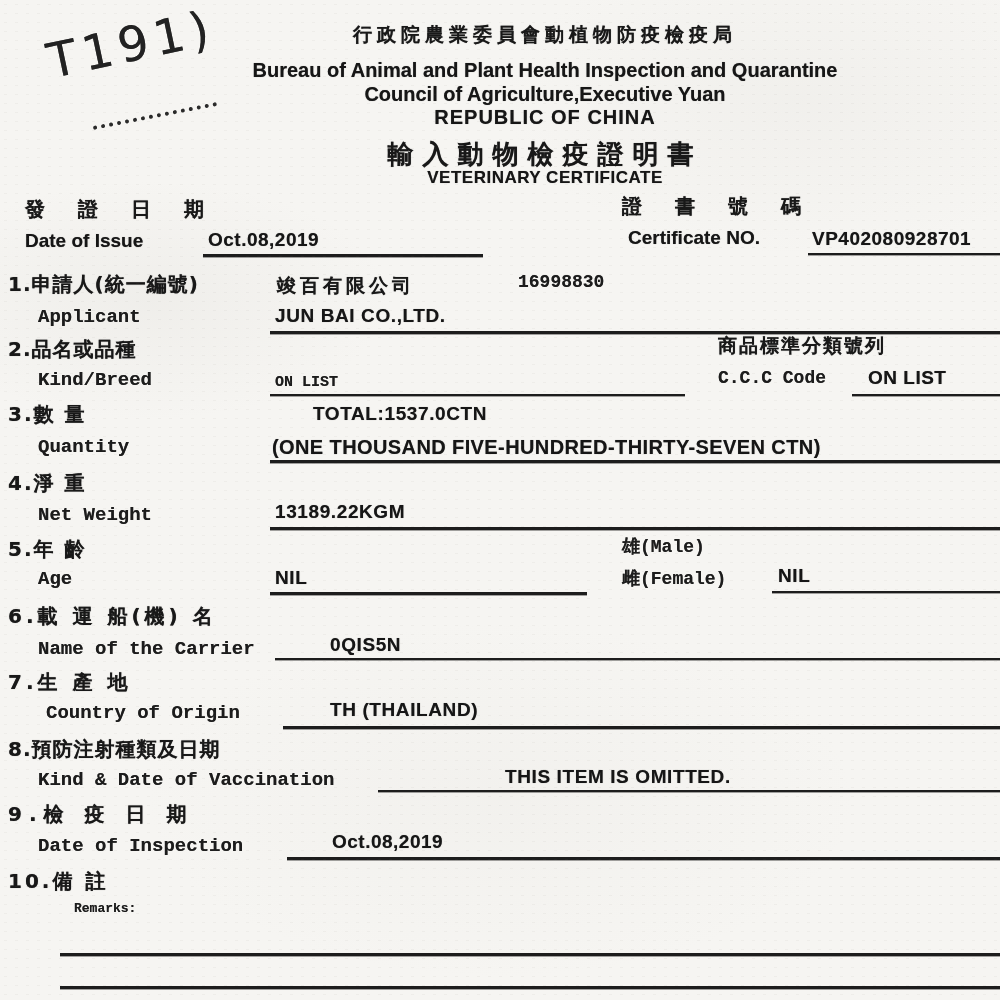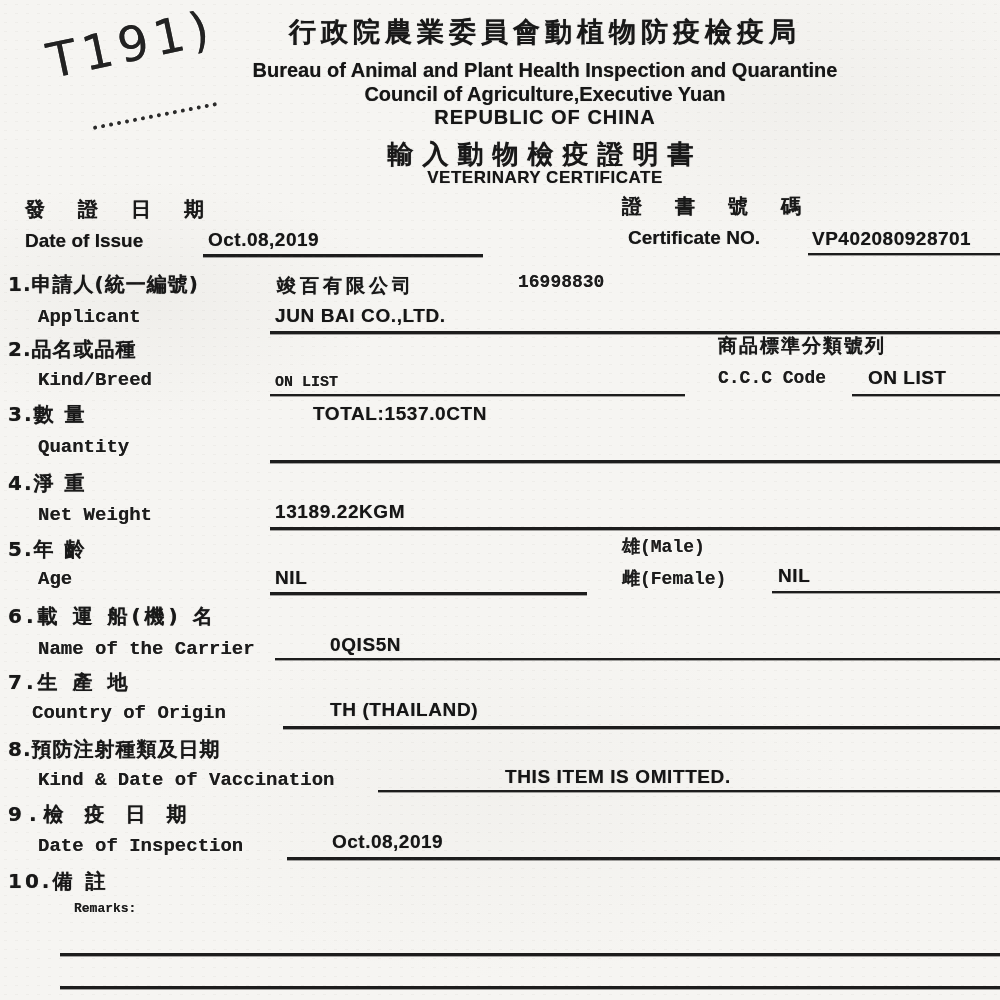--- a/index.html
+++ b/index.html
@@ -37,21 +37,21 @@
   }
 </style>
 </head>
 <body>
 
 <div id="page">
 
   <div class="abs hand" style="left:46px;top:16px;">T191)</div>
   <div class="dash-stroke"></div>
 
-  <div class="abs center cjk" style="top:14px;font-size:27px;letter-spacing:5px;">行政院農業委員會動植物防疫檢疫局</div>
+  <div class="abs center cjk" style="top:22px;font-size:19px;letter-spacing:5px;">行政院農業委員會動植物防疫檢疫局</div>
   <div class="abs center sans" style="top:59px;font-size:20px;">Bureau of Animal and Plant Health Inspection and Quarantine</div>
   <div class="abs center sans" style="top:83px;font-size:20px;">Council of Agriculture,Executive Yuan</div>
   <div class="abs center sans" style="top:106px;font-size:20px;letter-spacing:1px;">REPUBLIC OF CHINA</div>
   <div class="abs center cjk" style="top:137px;font-size:26px;letter-spacing:9px;">輸入動物檢疫證明書</div>
   <div class="abs center sans" style="top:168px;font-size:17px;letter-spacing:.5px;">VETERINARY CERTIFICATE</div>
 
   <div class="abs cjk" style="left:25px;top:196px;font-size:20px;letter-spacing:13px;text-align:center;">發 證 日 期</div>
   <div class="abs cjk" style="left:622px;top:193px;font-size:20px;letter-spacing:13px;">證 書 號 碼</div>
   <div class="abs sans" style="left:25px;top:230px;font-size:19px;">Date of Issue</div>
   <div class="abs sans" style="left:208px;top:229px;font-size:19px;letter-spacing:.5px;">Oct.08,2019</div>
@@ -72,20 +72,21 @@
   <div class="abs mono" style="left:38px;top:369px;font-size:19px;">Kind/Breed</div>
   <div class="abs mono" style="left:275px;top:374px;font-size:15px;">ON LIST</div>
   <div class="rule" style="left:270px;top:394px;width:415px;"></div>
   <div class="abs mono" style="left:718px;top:368px;font-size:18px;">C.C.C Code</div>
   <div class="abs sans" style="left:868px;top:367px;font-size:19px;letter-spacing:.5px;">ON LIST</div>
   <div class="rule" style="left:852px;top:394px;width:148px;"></div>
 
   <div class="abs cjk" style="left:8px;top:401px;font-size:20px;letter-spacing:2px;">3.數  量</div>
   <div class="abs sans" style="left:275px;top:403px;font-size:19px;letter-spacing:.6px;margin-left:38px;">TOTAL:1537.0CTN</div>
   <div class="abs mono" style="left:38px;top:436px;font-size:19px;">Quantity</div>
+  <div class="abs sans" style="left:272px;top:436px;font-size:20px;letter-spacing:.4px;">(ONE THOUSAND FIVE-HUNDRED-THIRTY-SEVEN CTN)</div>
   <div class="rule thick" style="left:270px;top:460px;width:730px;"></div>
 
   <div class="abs cjk" style="left:8px;top:470px;font-size:20px;letter-spacing:2px;">4.淨  重</div>
   <div class="abs mono" style="left:38px;top:504px;font-size:19px;">Net Weight</div>
   <div class="abs sans" style="left:275px;top:501px;font-size:19px;letter-spacing:.6px;">13189.22KGM</div>
   <div class="rule thick" style="left:270px;top:527px;width:730px;"></div>
 
   <div class="abs cjk" style="left:8px;top:536px;font-size:20px;letter-spacing:2px;">5.年  齡</div>
   <div class="abs mono" style="left:622px;top:534px;font-size:18px;">雄(Male)</div>
   <div class="abs mono" style="left:38px;top:568px;font-size:19px;">Age</div>
@@ -94,21 +95,21 @@
   <div class="abs mono" style="left:622px;top:566px;font-size:18px;">雌(Female)</div>
   <div class="abs sans" style="left:778px;top:565px;font-size:19px;letter-spacing:.6px;">NIL</div>
   <div class="rule" style="left:772px;top:591px;width:228px;"></div>
 
   <div class="abs cjk" style="left:8px;top:603px;font-size:20px;letter-spacing:4px;">6.載 運 船(機) 名</div>
   <div class="abs mono" style="left:38px;top:638px;font-size:19px;">Name of the Carrier</div>
   <div class="abs sans" style="left:330px;top:634px;font-size:19px;letter-spacing:.6px;">0QIS5N</div>
   <div class="rule" style="left:275px;top:658px;width:725px;"></div>
 
   <div class="abs cjk" style="left:8px;top:669px;font-size:20px;letter-spacing:4px;">7.生  產  地</div>
-  <div class="abs mono" style="left:32px;top:702px;font-size:19px;">Country of Origin</div>
+  <div class="abs mono" style="left:46px;top:702px;font-size:19px;">Country of Origin</div>
   <div class="abs sans" style="left:330px;top:699px;font-size:19px;letter-spacing:.6px;">TH (THAILAND)</div>
   <div class="rule thick" style="left:283px;top:726px;width:717px;"></div>
 
   <div class="abs cjk" style="left:8px;top:736px;font-size:20px;letter-spacing:1px;text-align:center;">8.預防注射種類及日期</div>
   <div class="abs mono" style="left:38px;top:769px;font-size:19px;">Kind &amp; Date of Vaccination</div>
   <div class="abs sans" style="left:505px;top:766px;font-size:19px;letter-spacing:.6px;">THIS ITEM IS OMITTED.</div>
   <div class="rule" style="left:378px;top:790px;width:622px;"></div>
 
   <div class="abs cjk" style="left:8px;top:801px;font-size:20px;letter-spacing:7px;">9.檢 疫 日 期</div>
   <div class="abs mono" style="left:38px;top:835px;font-size:19px;">Date of Inspection</div>

